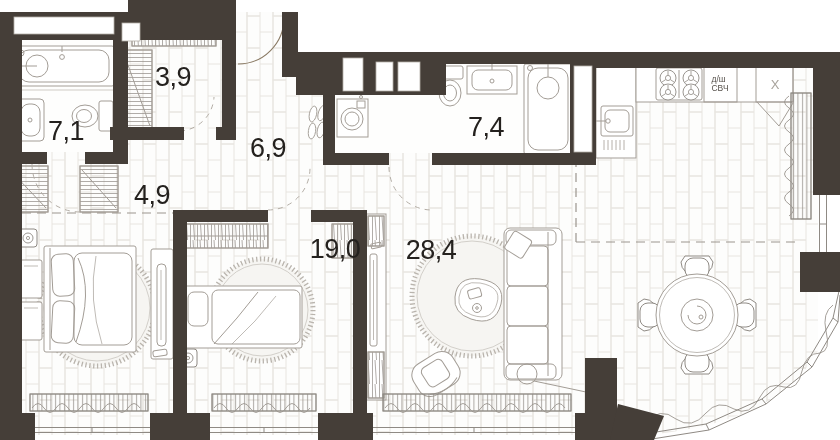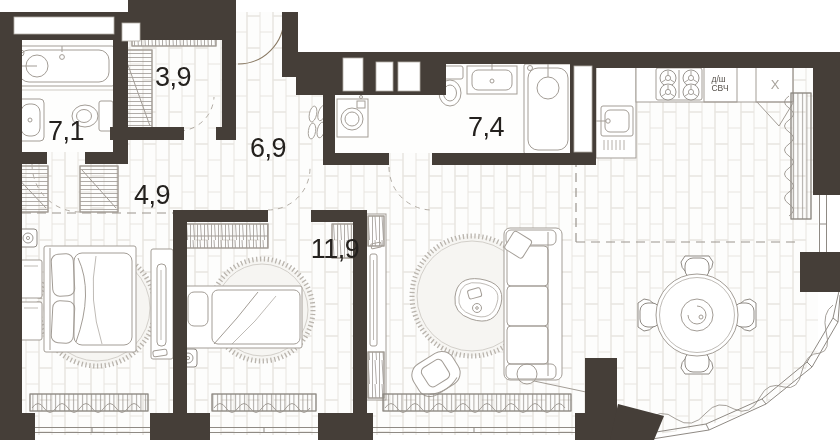--- a/index.html
+++ b/index.html
@@ -378,18 +378,19 @@
     <rect x="574" y="66" width="18" height="86"></rect>
   </g>
 </svg>
 
 <div class="labels">
   <span class="room-label" style="left:66px;top:131px">7,1</span>
   <span class="room-label" style="left:173px;top:77px">3,9</span>
   <span class="room-label" style="left:152px;top:195px">4,9</span>
   <span class="room-label" style="left:268px;top:148px">6,9</span>
   <span class="room-label" style="left:486px;top:127px">7,4</span>
-  <span class="room-label" style="left:335px;top:249px">11,9</span>
+  <span class="room-label" style="left:335px;top:249px">19,0</span>
+  <span class="room-label" style="left:431px;top:250px">28,4</span>
   <span class="appl-label" style="left:720px;top:84px">д/ш
 СВЧ</span>
   <span class="fridge-label" style="left:775px;top:84px">X</span>
 </div>
 </div>
 
 </body></html>

